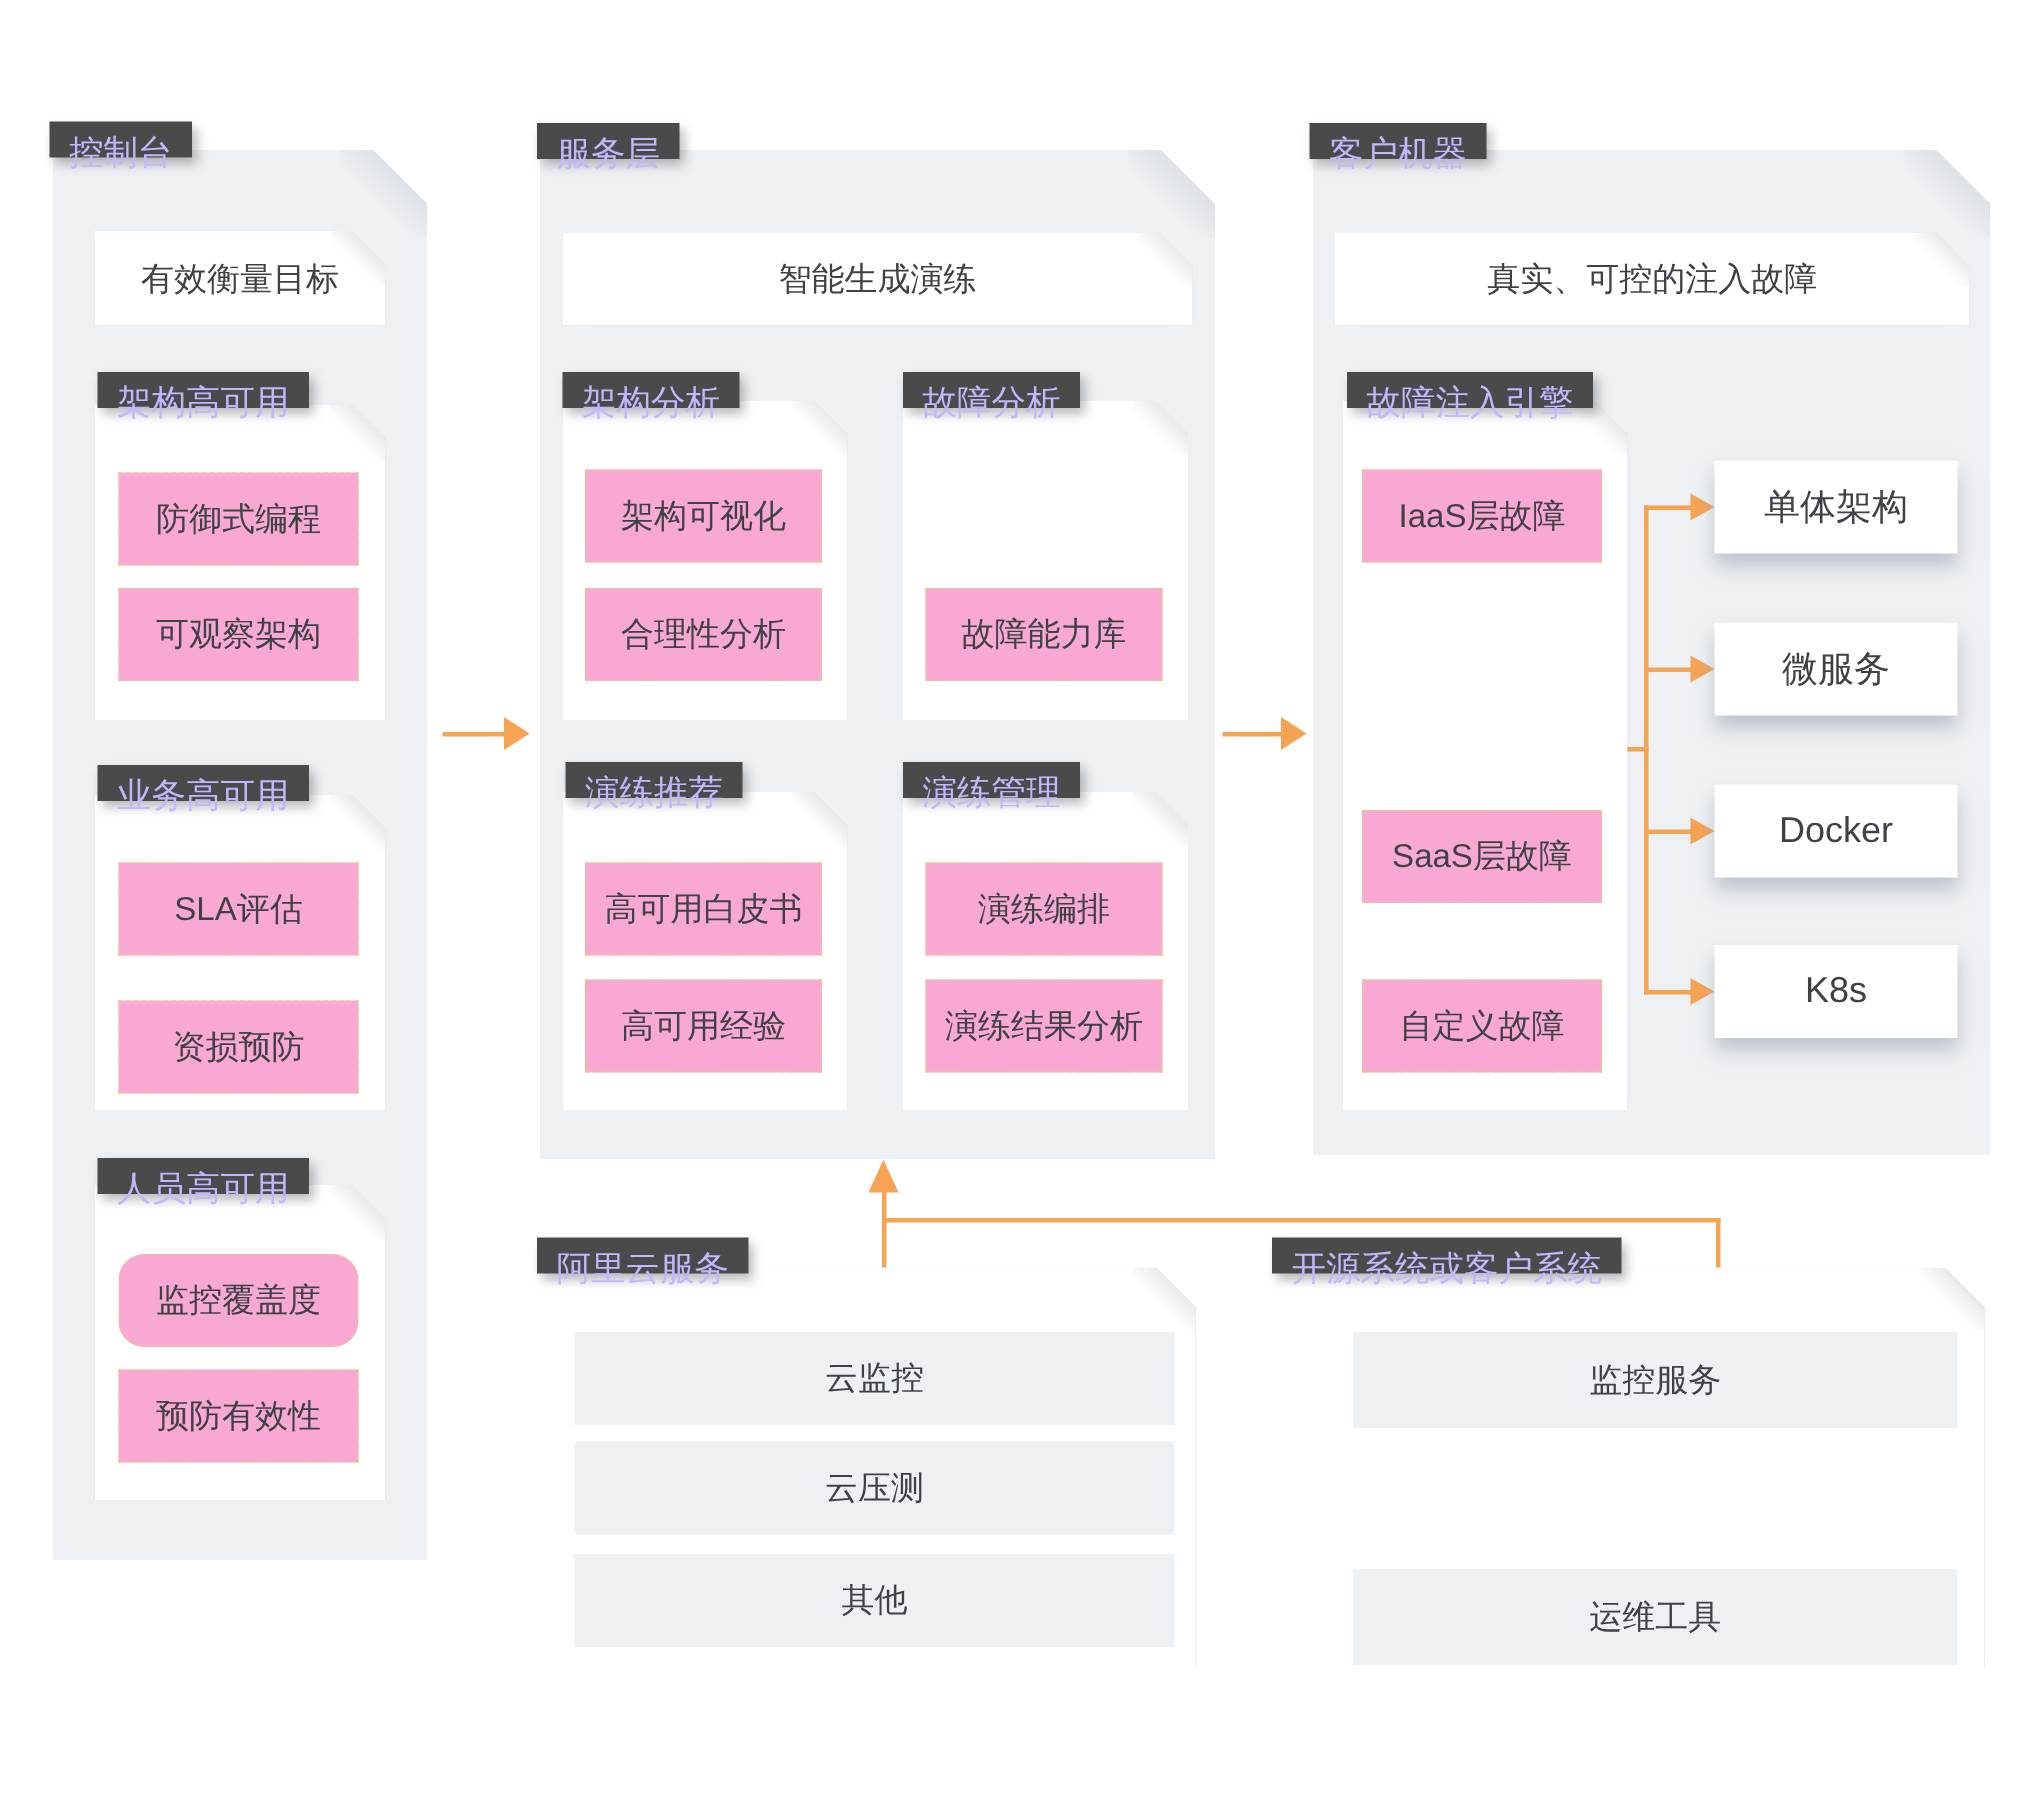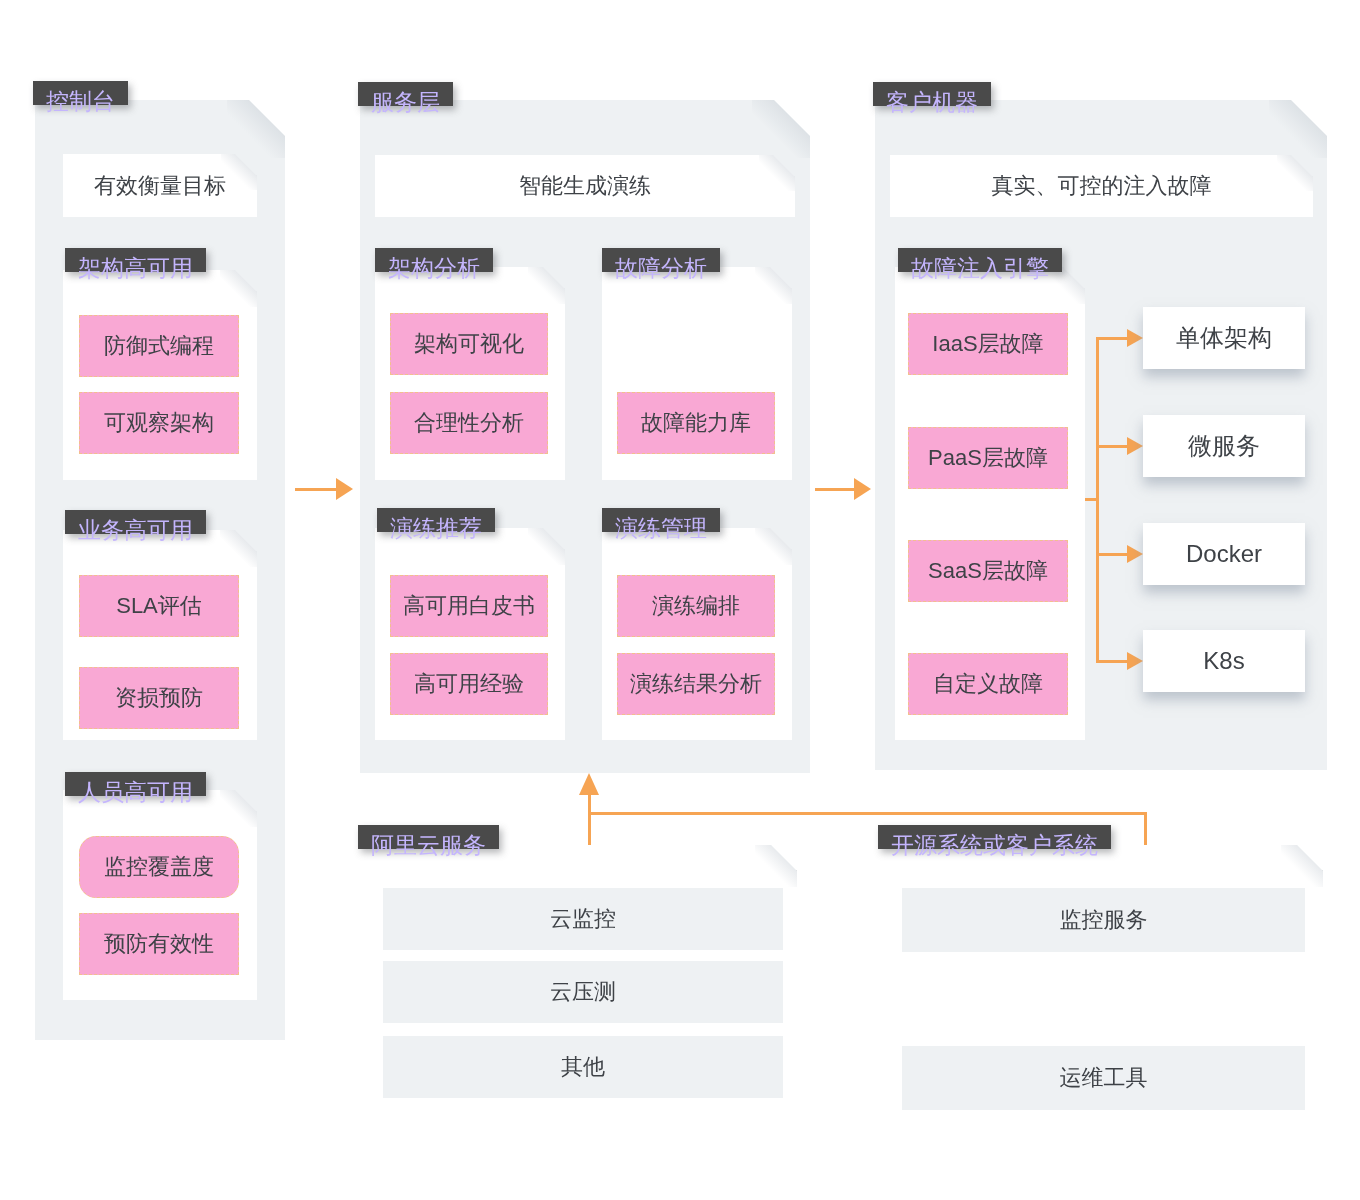--- a/index.html
+++ b/index.html
@@ -128,21 +128,20 @@
     <div class="head-right" style="left:854px;top:478px;"></div>
   </div>
 
   <div class="panel" style="left:875px;top:100px;width:452px;height:670px;"></div>
   <div class="seclabel" style="left:873px;top:82px;">客户机器</div>
   <div class="headline" style="left:890px;top:155px;width:423px;height:62px;">真实、可控的注入故障</div>
 
   <div class="card" style="left:895px;top:267px;width:190px;height:473px;"></div>
   <div class="seclabel" style="left:898px;top:248px;">故障注入引擎</div>
   <div class="chip" style="left:908px;top:313px;width:160px;height:62px;">IaaS层故障</div>
-  <div class="chip" style="left:908px;top:427px;width:160px;height:62px;">PaaS层故障</div>
   <div class="chip" style="left:908px;top:540px;width:160px;height:62px;">SaaS层故障</div>
   <div class="chip" style="left:908px;top:653px;width:160px;height:62px;">自定义故障</div>
 
   <div>
     <div class="hline" style="left:1085px;top:498px;width:14px;"></div>
     <div class="vline" style="left:1096px;top:337px;height:326px;"></div>
     <div class="hline" style="left:1096px;top:337px;width:32px;"></div>
     <div class="head-right small" style="left:1127px;top:329px;"></div>
     <div class="hline" style="left:1096px;top:445px;width:32px;"></div>
     <div class="head-right small" style="left:1127px;top:437px;"></div>
@@ -164,17 +163,17 @@
     <div class="vline" style="left:1144px;top:812px;height:33px;"></div>
   </div>
 
   <div class="bigcard" style="left:360px;top:845px;width:437px;height:267px;"></div>
   <div class="seclabel" style="left:358px;top:825px;">阿里云服务</div>
   <div class="row" style="left:383px;top:888px;width:400px;height:62px;">云监控</div>
   <div class="row" style="left:383px;top:961px;width:400px;height:62px;">云压测</div>
   <div class="row" style="left:383px;top:1036px;width:400px;height:62px;">其他</div>
 
   <div class="bigcard" style="left:880px;top:845px;width:443px;height:267px;"></div>
-  <div class="seclabel" style="left:878px;top:825px;">开源系统或客户系统</div>
+  <div class="seclabel" style="left:848px;top:825px;">开源系统或客户系统</div>
   <div class="row" style="left:902px;top:888px;width:403px;height:64px;">监控服务</div>
   <div class="row" style="left:902px;top:1046px;width:403px;height:64px;">运维工具</div>
 
 </div>
 
 </body></html>

